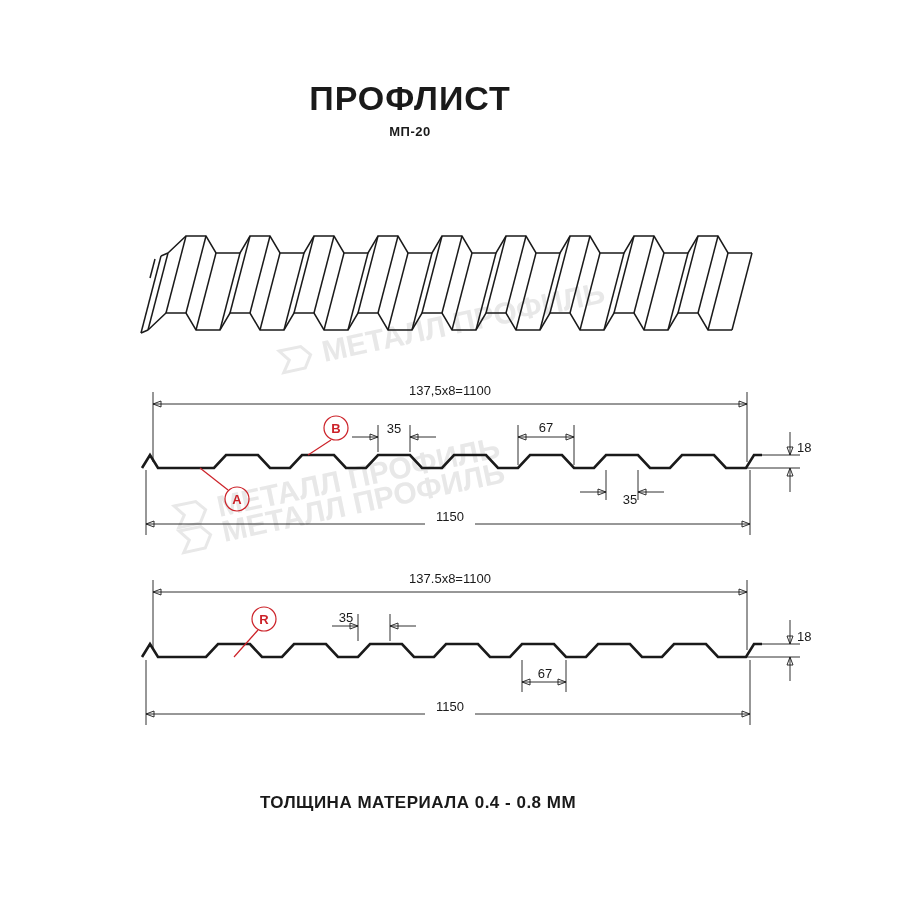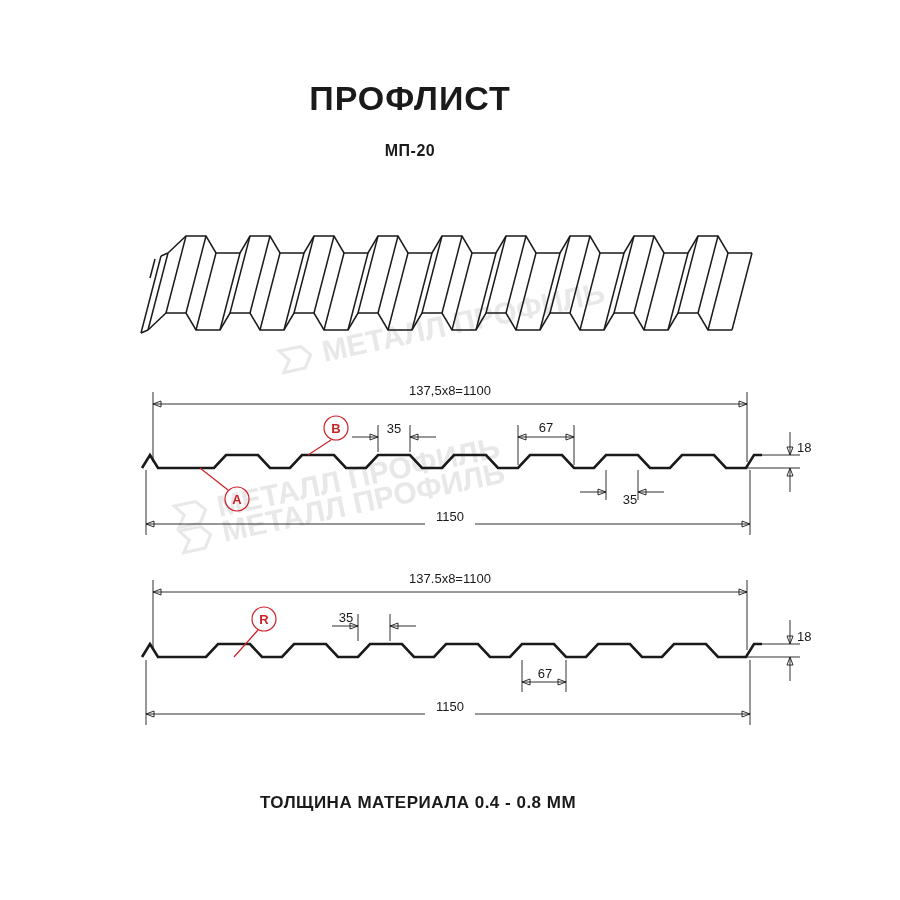--- a/index.html
+++ b/index.html
@@ -27,23 +27,23 @@
     width: 820px;
     text-align: center;
   }
   .title {
     font-size: 34px;
     font-weight: bold;
     letter-spacing: 1px;
     line-height: 40px;
   }
   .subtitle {
-    font-size: 16px;
-    font-weight: bold;
-    margin-top: 24px;
+    font-size: 13px;
+    font-weight: bold;
+    margin-top: 6px;
     letter-spacing: 0.5px;
   }
   
   .footer {
     position: absolute;
     top: 793px;
     left: 0;
     width: 836px;
     text-align: center;
     font-size: 17px;

